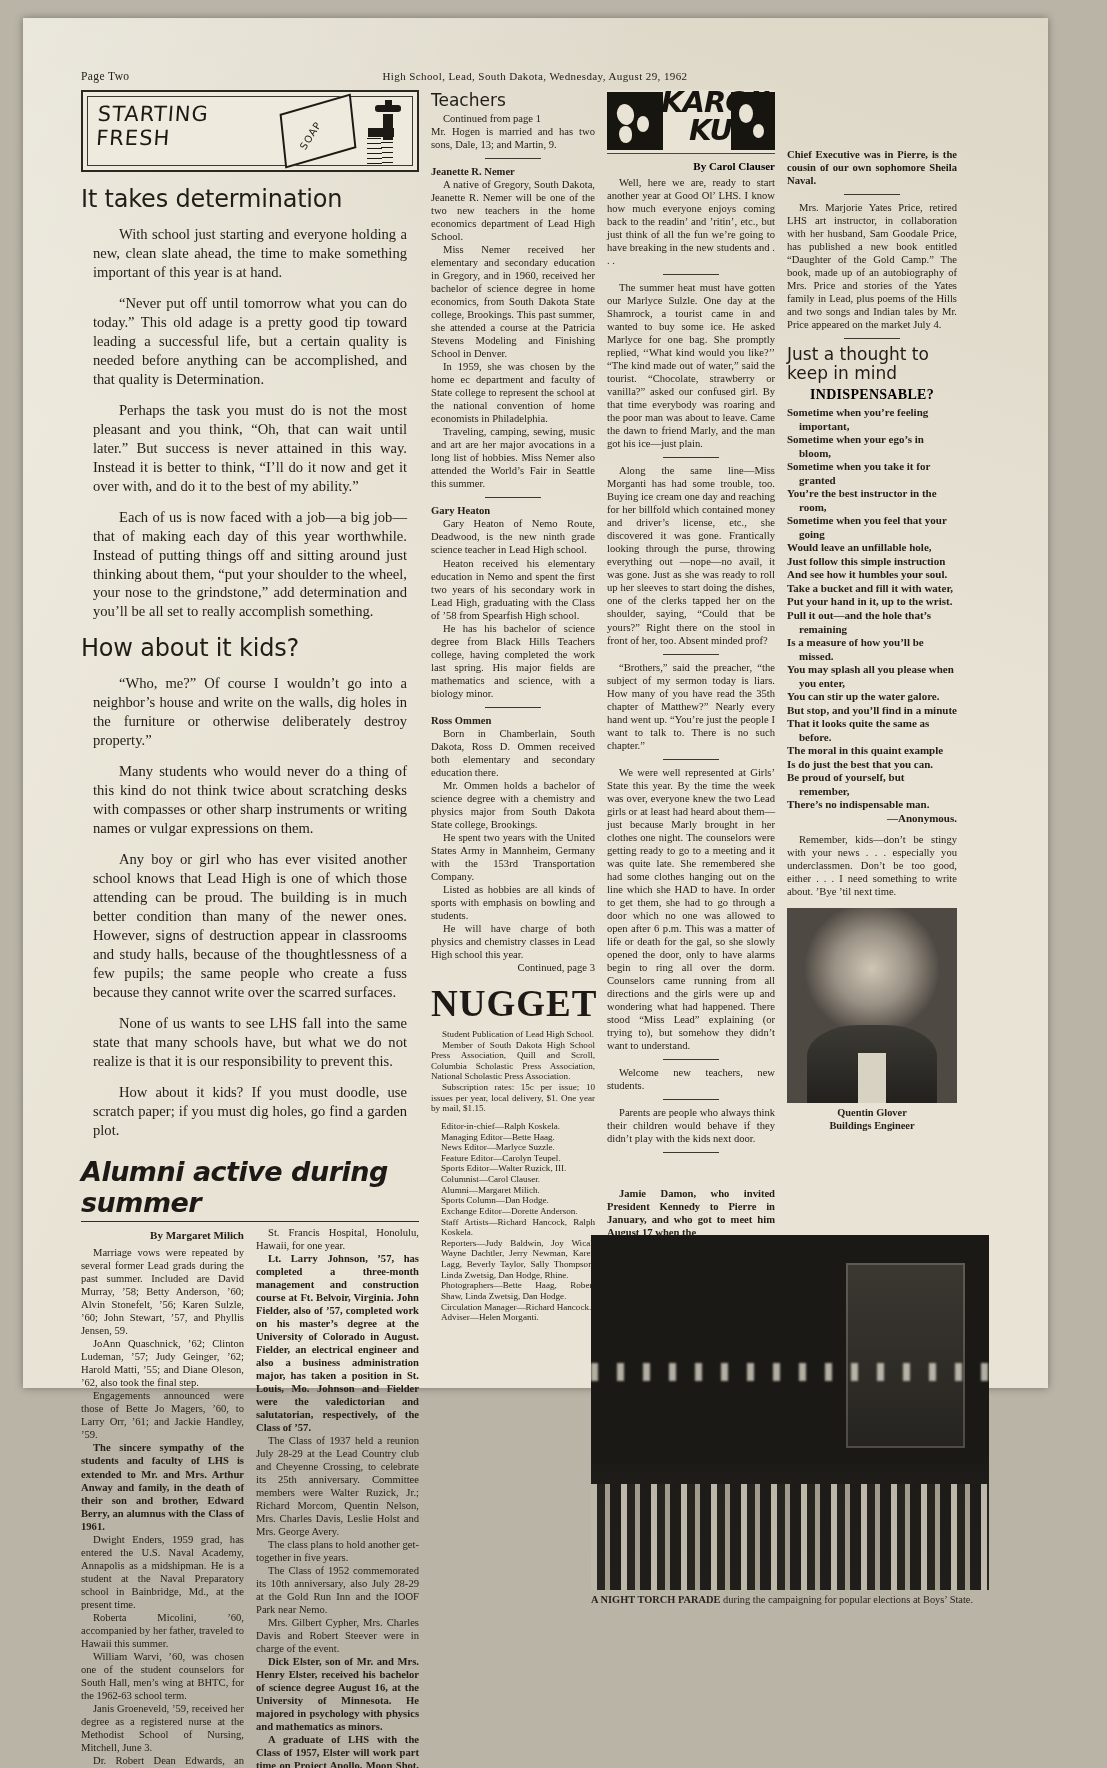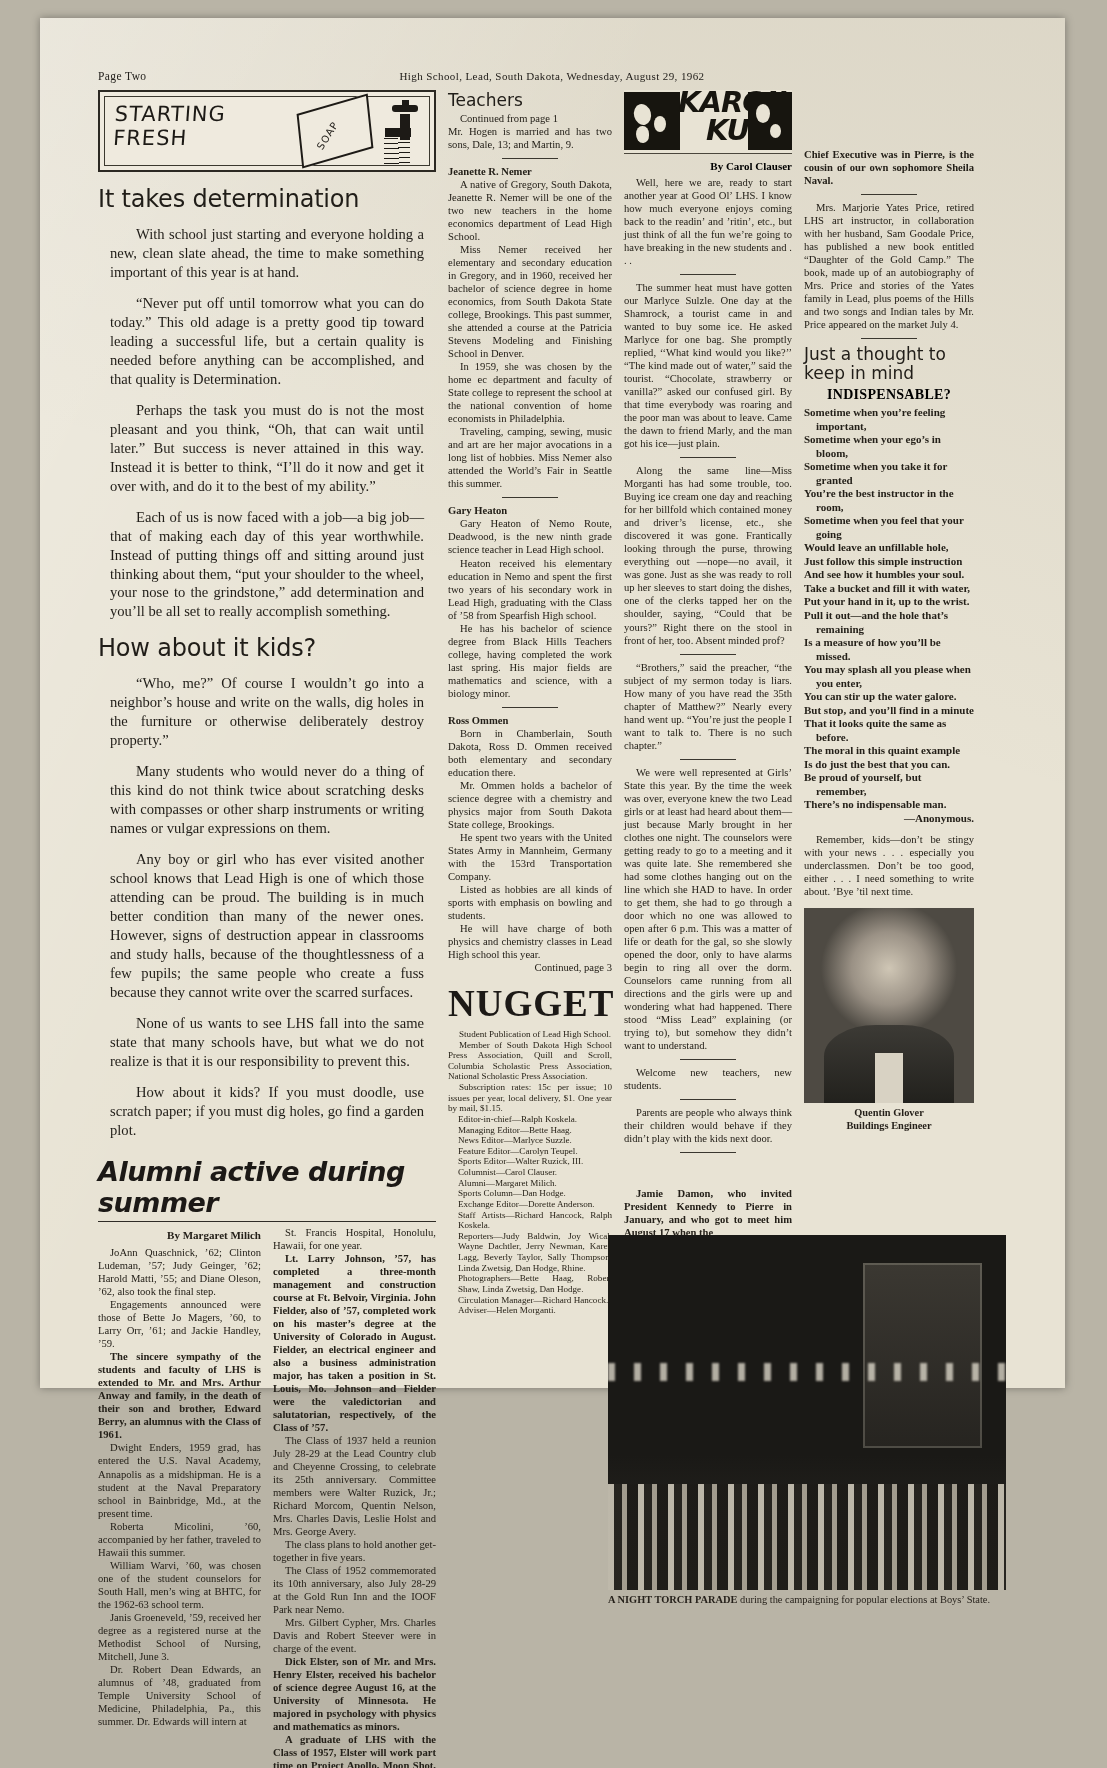--- a/index.html
+++ b/index.html
@@ -4,21 +4,21 @@
 <style>
   * { box-sizing: border-box; }
   html, body { margin:0; padding:0; }
   body {
     width:1107px; height:1768px;
     background:#b9b4a6;
     font-family:"Liberation Serif", serif;
     overflow:hidden;
   }
   .page {
-    position:absolute; left:40px; top:18px;
+    position:absolute; left:23px; top:18px;
     width:1025px; height:1370px;
     background:#e8e3d4;
     box-shadow:0 0 8px rgba(0,0,0,.35);
     background-image:
       linear-gradient(115deg, rgba(255,255,255,.30) 0%, rgba(255,255,255,0) 38%),
       linear-gradient(200deg, rgba(120,110,90,.10) 0%, rgba(120,110,90,0) 45%);
   }
   .inner { position:absolute; left:58px; top:52px; width:908px; }
 
   
@@ -83,21 +83,21 @@
   
   .c2 { width:164px; }
   h3.sec { font-family:"DejaVu Sans", sans-serif; font-weight:400; font-size:17px;
      margin:0 0 2px; color:#201d18; }
 
   
   .nugget { font-family:"Liberation Serif", serif; font-weight:700;
      font-size:37px; text-align:center; letter-spacing:1px; margin:8px 0 4px; color:#1c1916; }
   .flag { font-size:9.1px; line-height:1.17; color:#282319; text-align:justify; }
   .flag p { margin:0; text-indent:11px; }
-  .flag .staff { text-indent:0; }
+  .flag .staff { text-indent:0; margin-top:7px; }
   .flag .staff div { text-indent:0; }
   .flag .ind { padding-left:10px; text-indent:-10px; }
 
   
   .c3 { width:168px; }
   .kbanner { height:64px; background:#e8e3d4; position:relative; overflow:hidden;
       border-bottom:1px solid #4a463c; }
   .kblock { position:absolute; left:0; top:2px; width:56px; height:58px; background:#17150f; }
   .kblock .e1 { position:absolute; left:10px; top:12px; width:17px; height:21px;
       background:#e8e3d4; border-radius:50%; transform:rotate(-15deg); }
@@ -218,20 +218,21 @@
         <p>How about it kids?  If you must doodle, use scratch paper; if you must dig holes, go find a garden plot.</p>
       </div>
 
       <h2 class="alum">Alumni active during summer</h2>
       <div class="alumrule"></div>
 
       <div class="sub2" style="margin-top:4px;">
         <div class="s news">
           <div class="byline">By Margaret Milich</div>
           <div id="alumniLeft">
+                <p>Marriage vows were repeated by several former Lead grads during the past summer.  Included are David Murray, ’58; Betty Anderson, ’60; Alvin Stonefelt, ’56; Karen Sulzle, ’60; John Stewart, ’57, and Phyllis Jensen, 59.</p>
                 <p>JoAnn Quaschnick, ’62; Clinton Ludeman, ’57; Judy Geinger, ’62; Harold Matti, ’55; and Diane Oleson, ’62, also took the final step.</p>
                 <p>Engagements announced were those of Bette Jo Magers, ’60, to Larry Orr, ’61; and Jackie Handley, ’59.</p>
                 <p style="font-weight: bold;">The sincere sympathy of the students and faculty of LHS is extended to Mr. and Mrs. Arthur Anway and family, in the death of their son and brother, Edward Berry, an alumnus with the Class of 1961.</p>
                 <p>Dwight Enders, 1959 grad, has entered the U.S. Naval Academy, Annapolis as a midshipman. He is a student at the Naval Preparatory school in Bainbridge, Md., at the present time.</p>
                 <p>Roberta Micolini, ’60, accompanied by her father, traveled to Hawaii this summer.</p>
                 <p>William Warvi, ’60, was chosen one of the student counselors for South Hall, men’s wing at BHTC, for the 1962-63 school term.</p>
                 <p>Janis Groeneveld, ’59, received her degree as a registered nurse at the Methodist School of Nursing, Mitchell, June 3.</p>
                 <p>Dr. Robert Dean Edwards, an alumnus of ’48, graduated from Temple University School of Medicine, Philadelphia, Pa., this summer.  Dr. Edwards will intern at</p>
               </div>
         </div>

